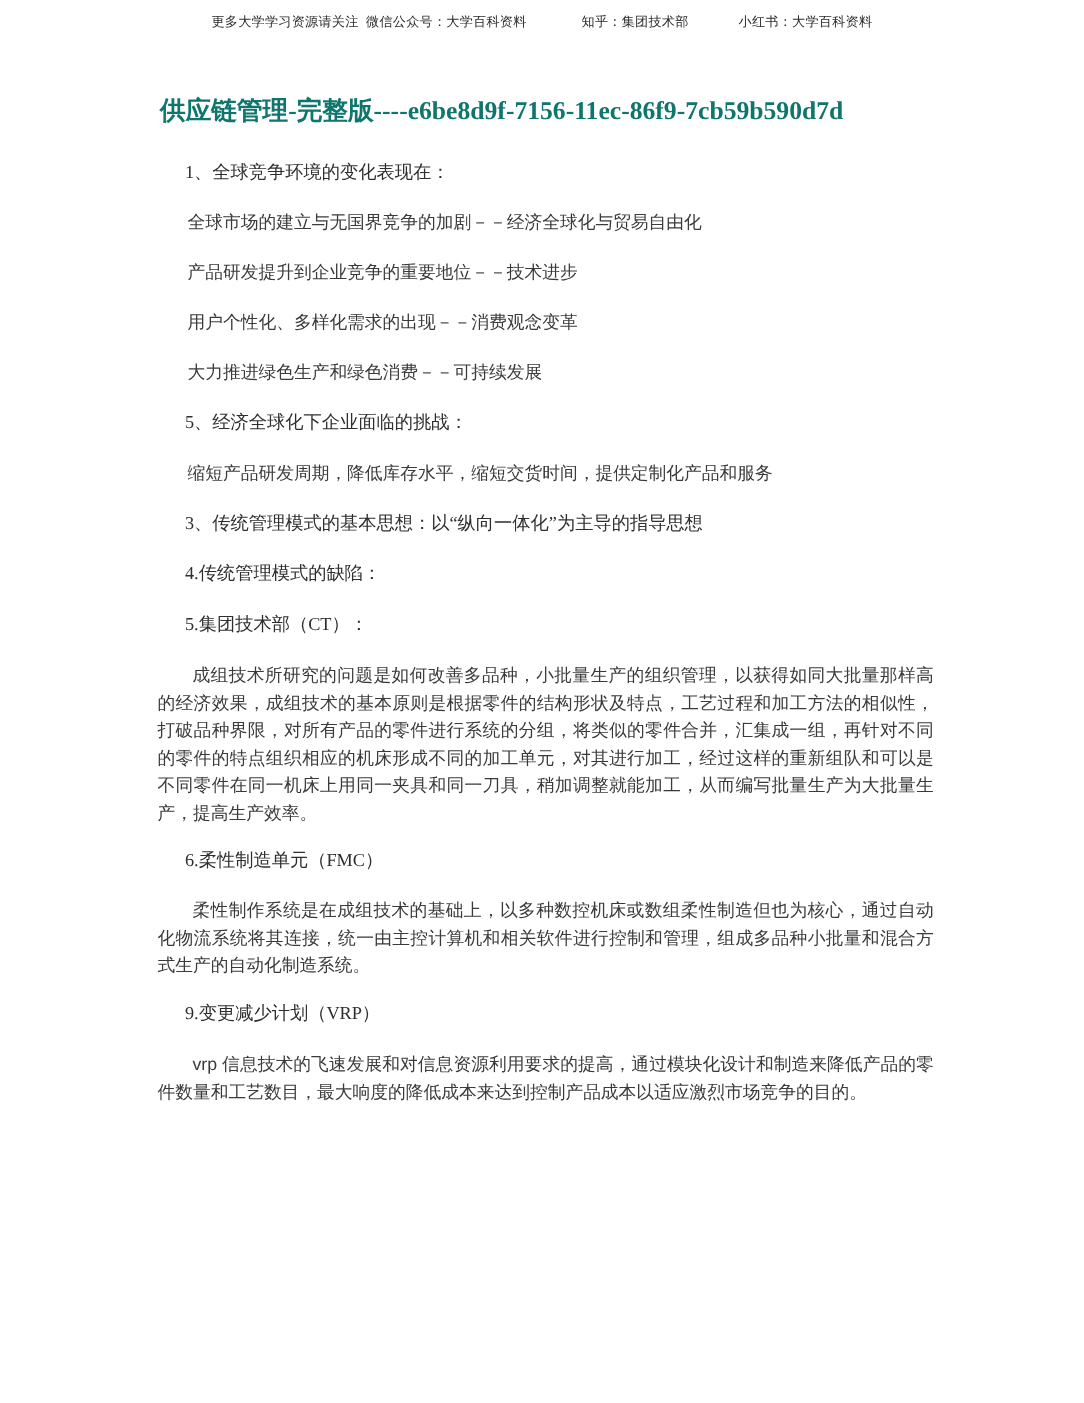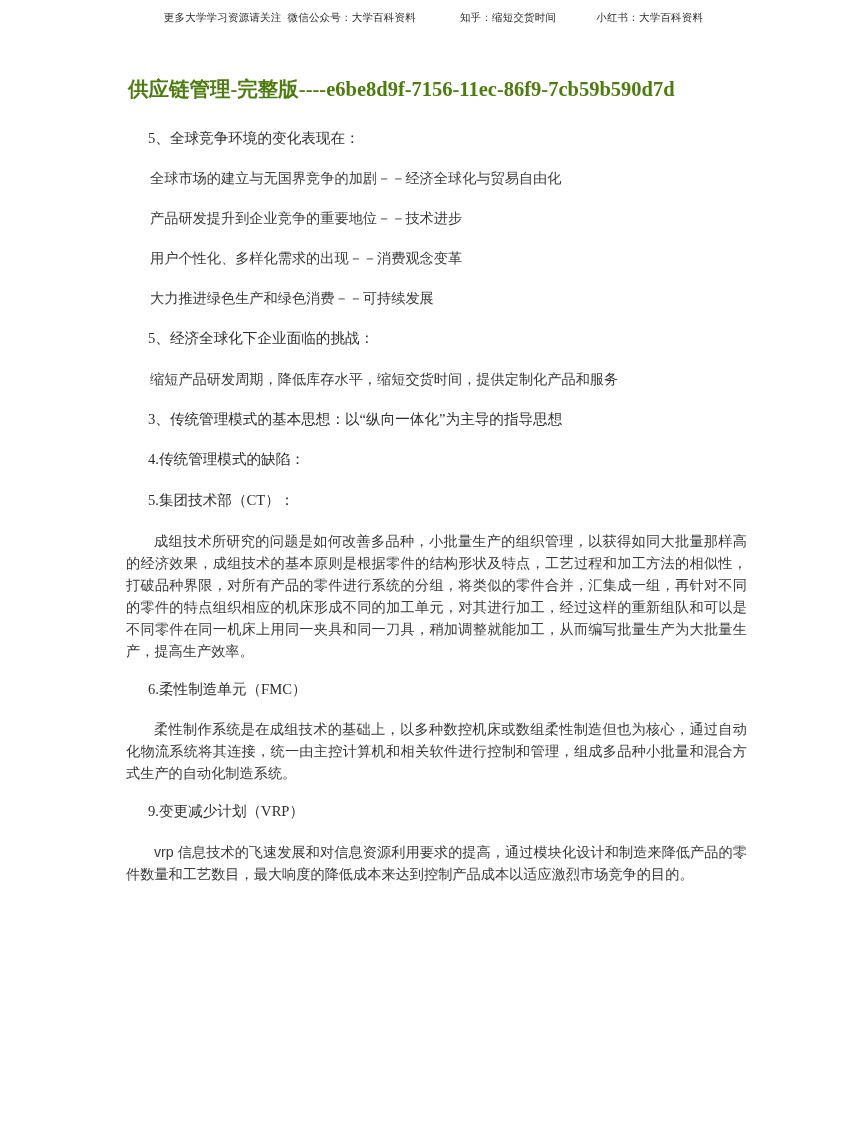--- a/index.html
+++ b/index.html
@@ -48,21 +48,21 @@
     padding: 0 120px 0 118px;
     box-sizing: border-box;
   }
 
   .doc-title {
     margin: 52px 0 0 10px;
     font-family: "Liberation Serif", "DejaVu Serif", serif;
     font-weight: bold;
     font-size: 20.5px;
     line-height: 1.25;
-    color: #4d7c0f;
+    color: #0f766e;
     letter-spacing: 0px;
     white-space: nowrap;
   }
 
   .content {
     margin-top: 24px;
   }
 
   
   .para {
@@ -100,29 +100,29 @@
 </head>
 <body>
 
 <div class="page">
 
   <div class="promo-header">
     <span class="promo-item">更多大学学习资源请关注</span>
     <span class="promo-gap-sm"></span>
     <span class="promo-item">微信公众号：大学百科资料</span>
     <span class="promo-gap-lg"></span>
-    <span class="promo-item">知乎：缩短交货时间</span>
+    <span class="promo-item">知乎：集团技术部</span>
     <span class="promo-gap-md"></span>
     <span class="promo-item">小红书：大学百科资料</span>
   </div>
 
   <div class="doc-body">
     <h1 class="doc-title">供应链管理-完整版----e6be8d9f-7156-11ec-86f9-7cb59b590d7d</h1>
     <div class="content">
-        <p class="para numline">5、全球竞争环境的变化表现在：</p>
+        <p class="para numline">1、全球竞争环境的变化表现在：</p>
         <p class="para line">全球市场的建立与无国界竞争的加剧－－经济全球化与贸易自由化</p>
         <p class="para line">产品研发提升到企业竞争的重要地位－－技术进步</p>
         <p class="para line">用户个性化、多样化需求的出现－－消费观念变革</p>
         <p class="para line">大力推进绿色生产和绿色消费－－可持续发展</p>
         <p class="para numline">5、经济全球化下企业面临的挑战：</p>
         <p class="para line">缩短产品研发周期，降低库存水平，缩短交货时间，提供定制化产品和服务</p>
         <p class="para numline">3、传统管理模式的基本思想：以“纵向一体化”为主导的指导思想</p>
         <p class="para numline">4.传统管理模式的缺陷：</p>
         <p class="para numline">5.集团技术部（CT）：</p>
         <p class="para block">成组技术所研究的问题是如何改善多品种，小批量生产的组织管理，以获得如同大批量那样高的经济效果，成组技术的基本原则是根据零件的结构形状及特点，工艺过程和加工方法的相似性，打破品种界限，对所有产品的零件进行系统的分组，将类似的零件合并，汇集成一组，再针对不同的零件的特点组织相应的机床形成不同的加工单元，对其进行加工，经过这样的重新组队和可以是不同零件在同一机床上用同一夹具和同一刀具，稍加调整就能加工，从而编写批量生产为大批量生产，提高生产效率。</p>

